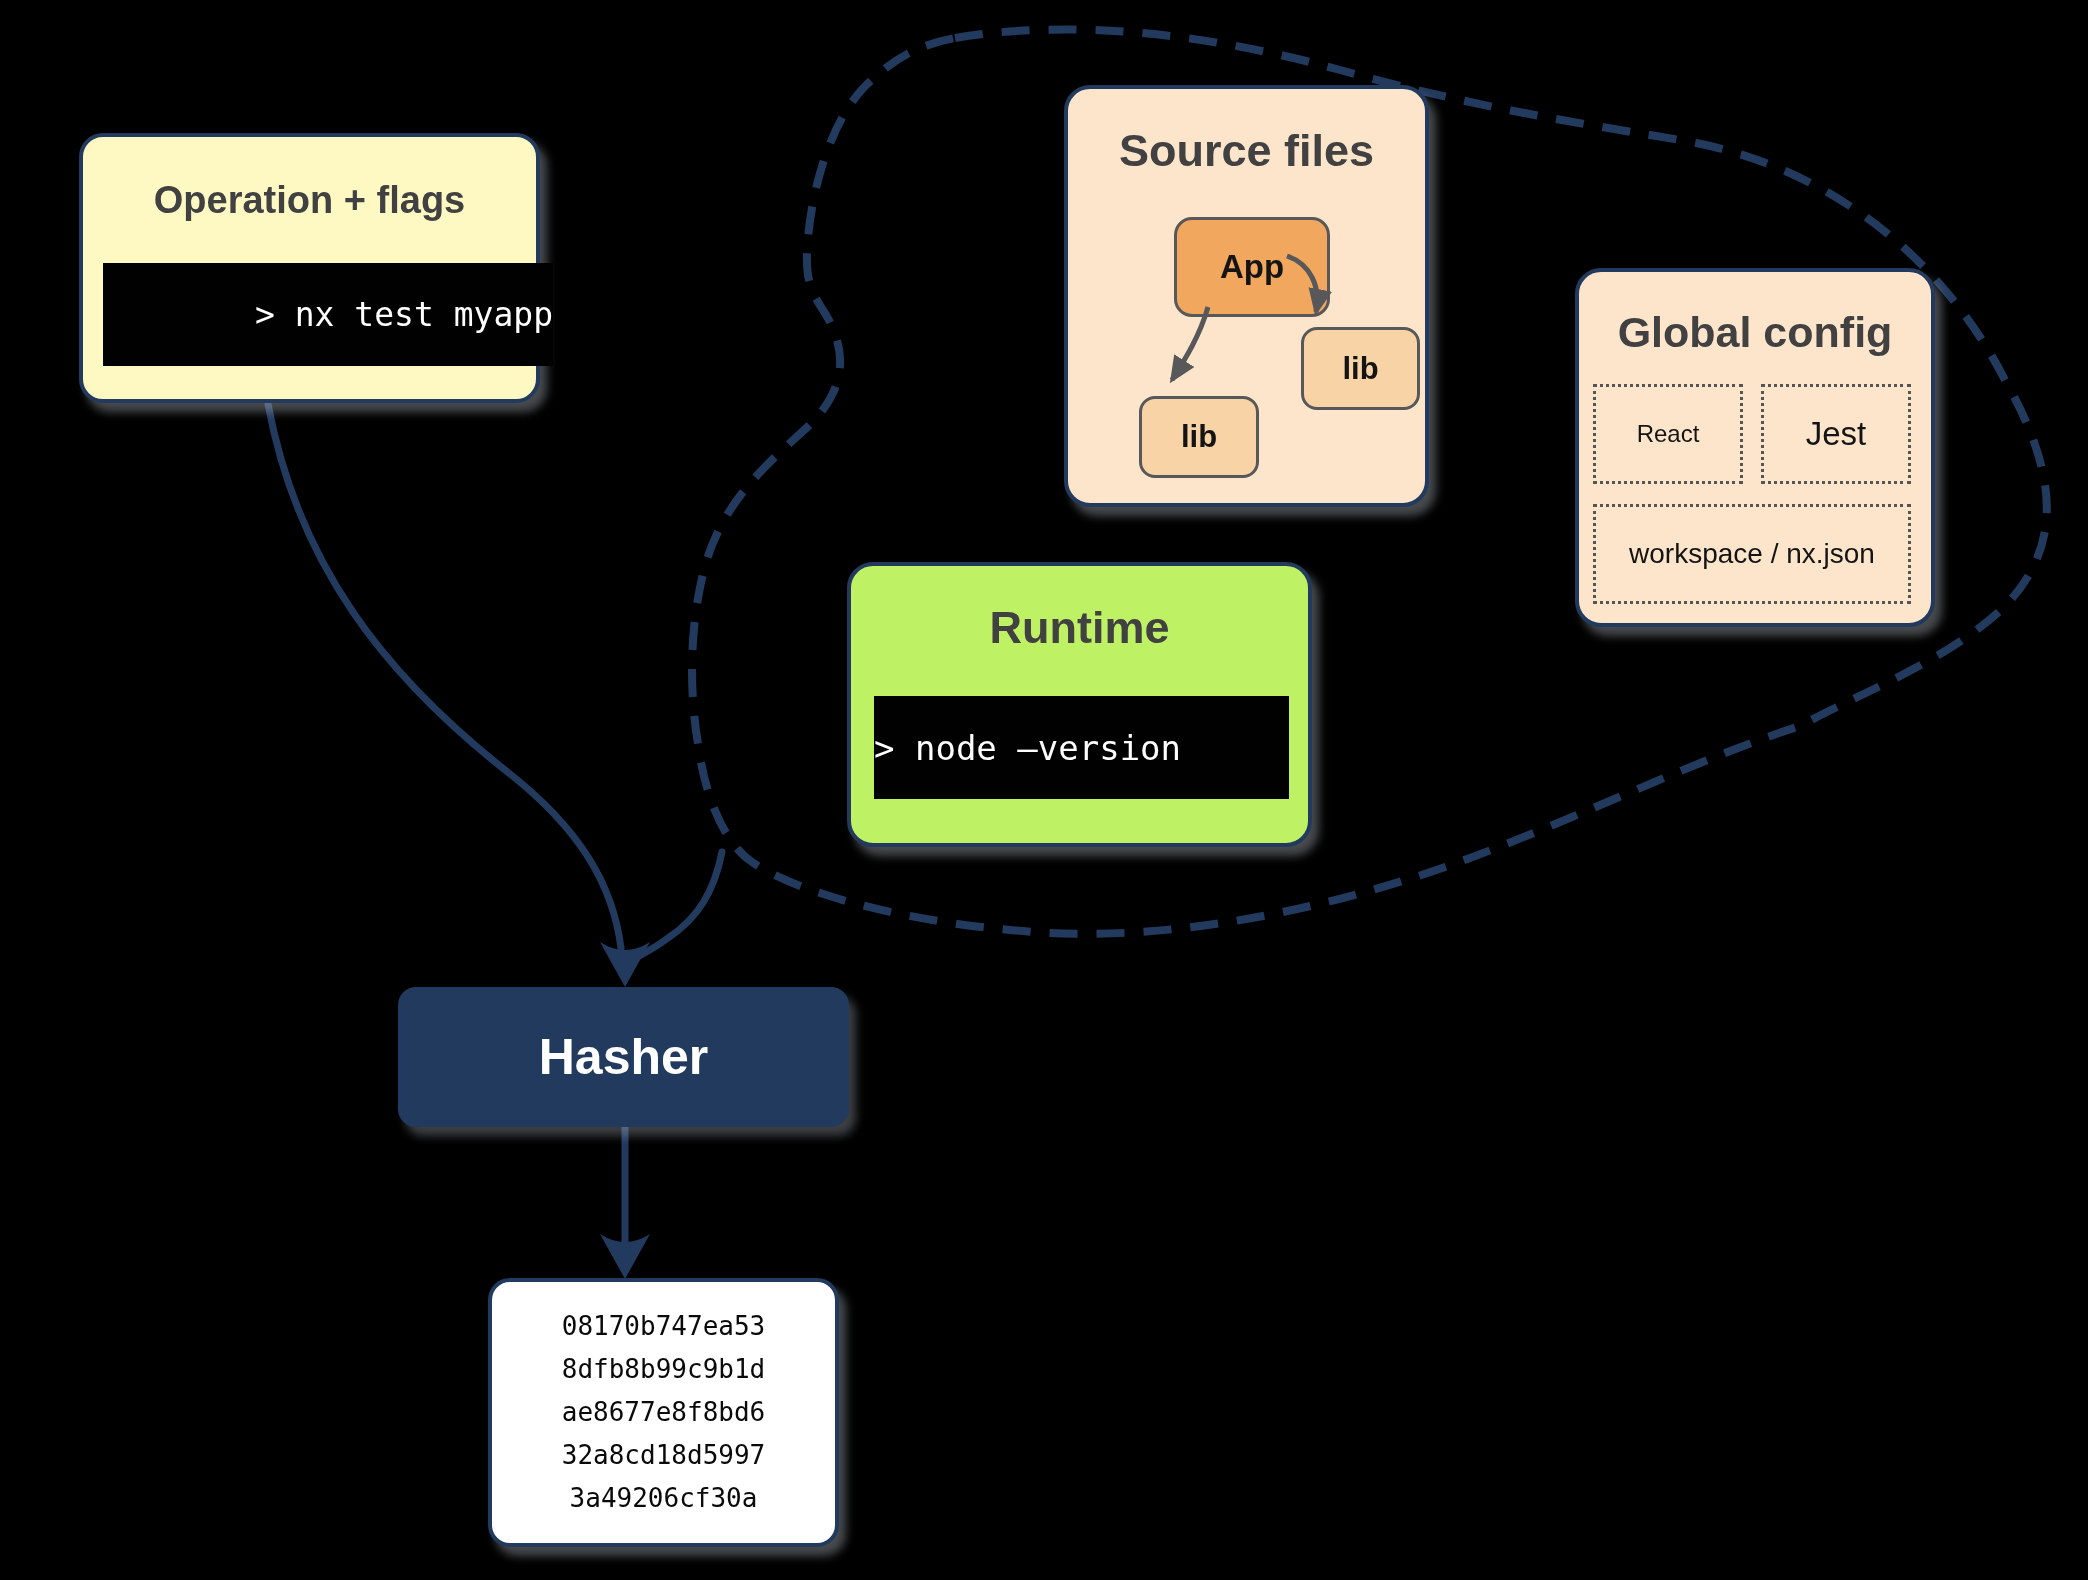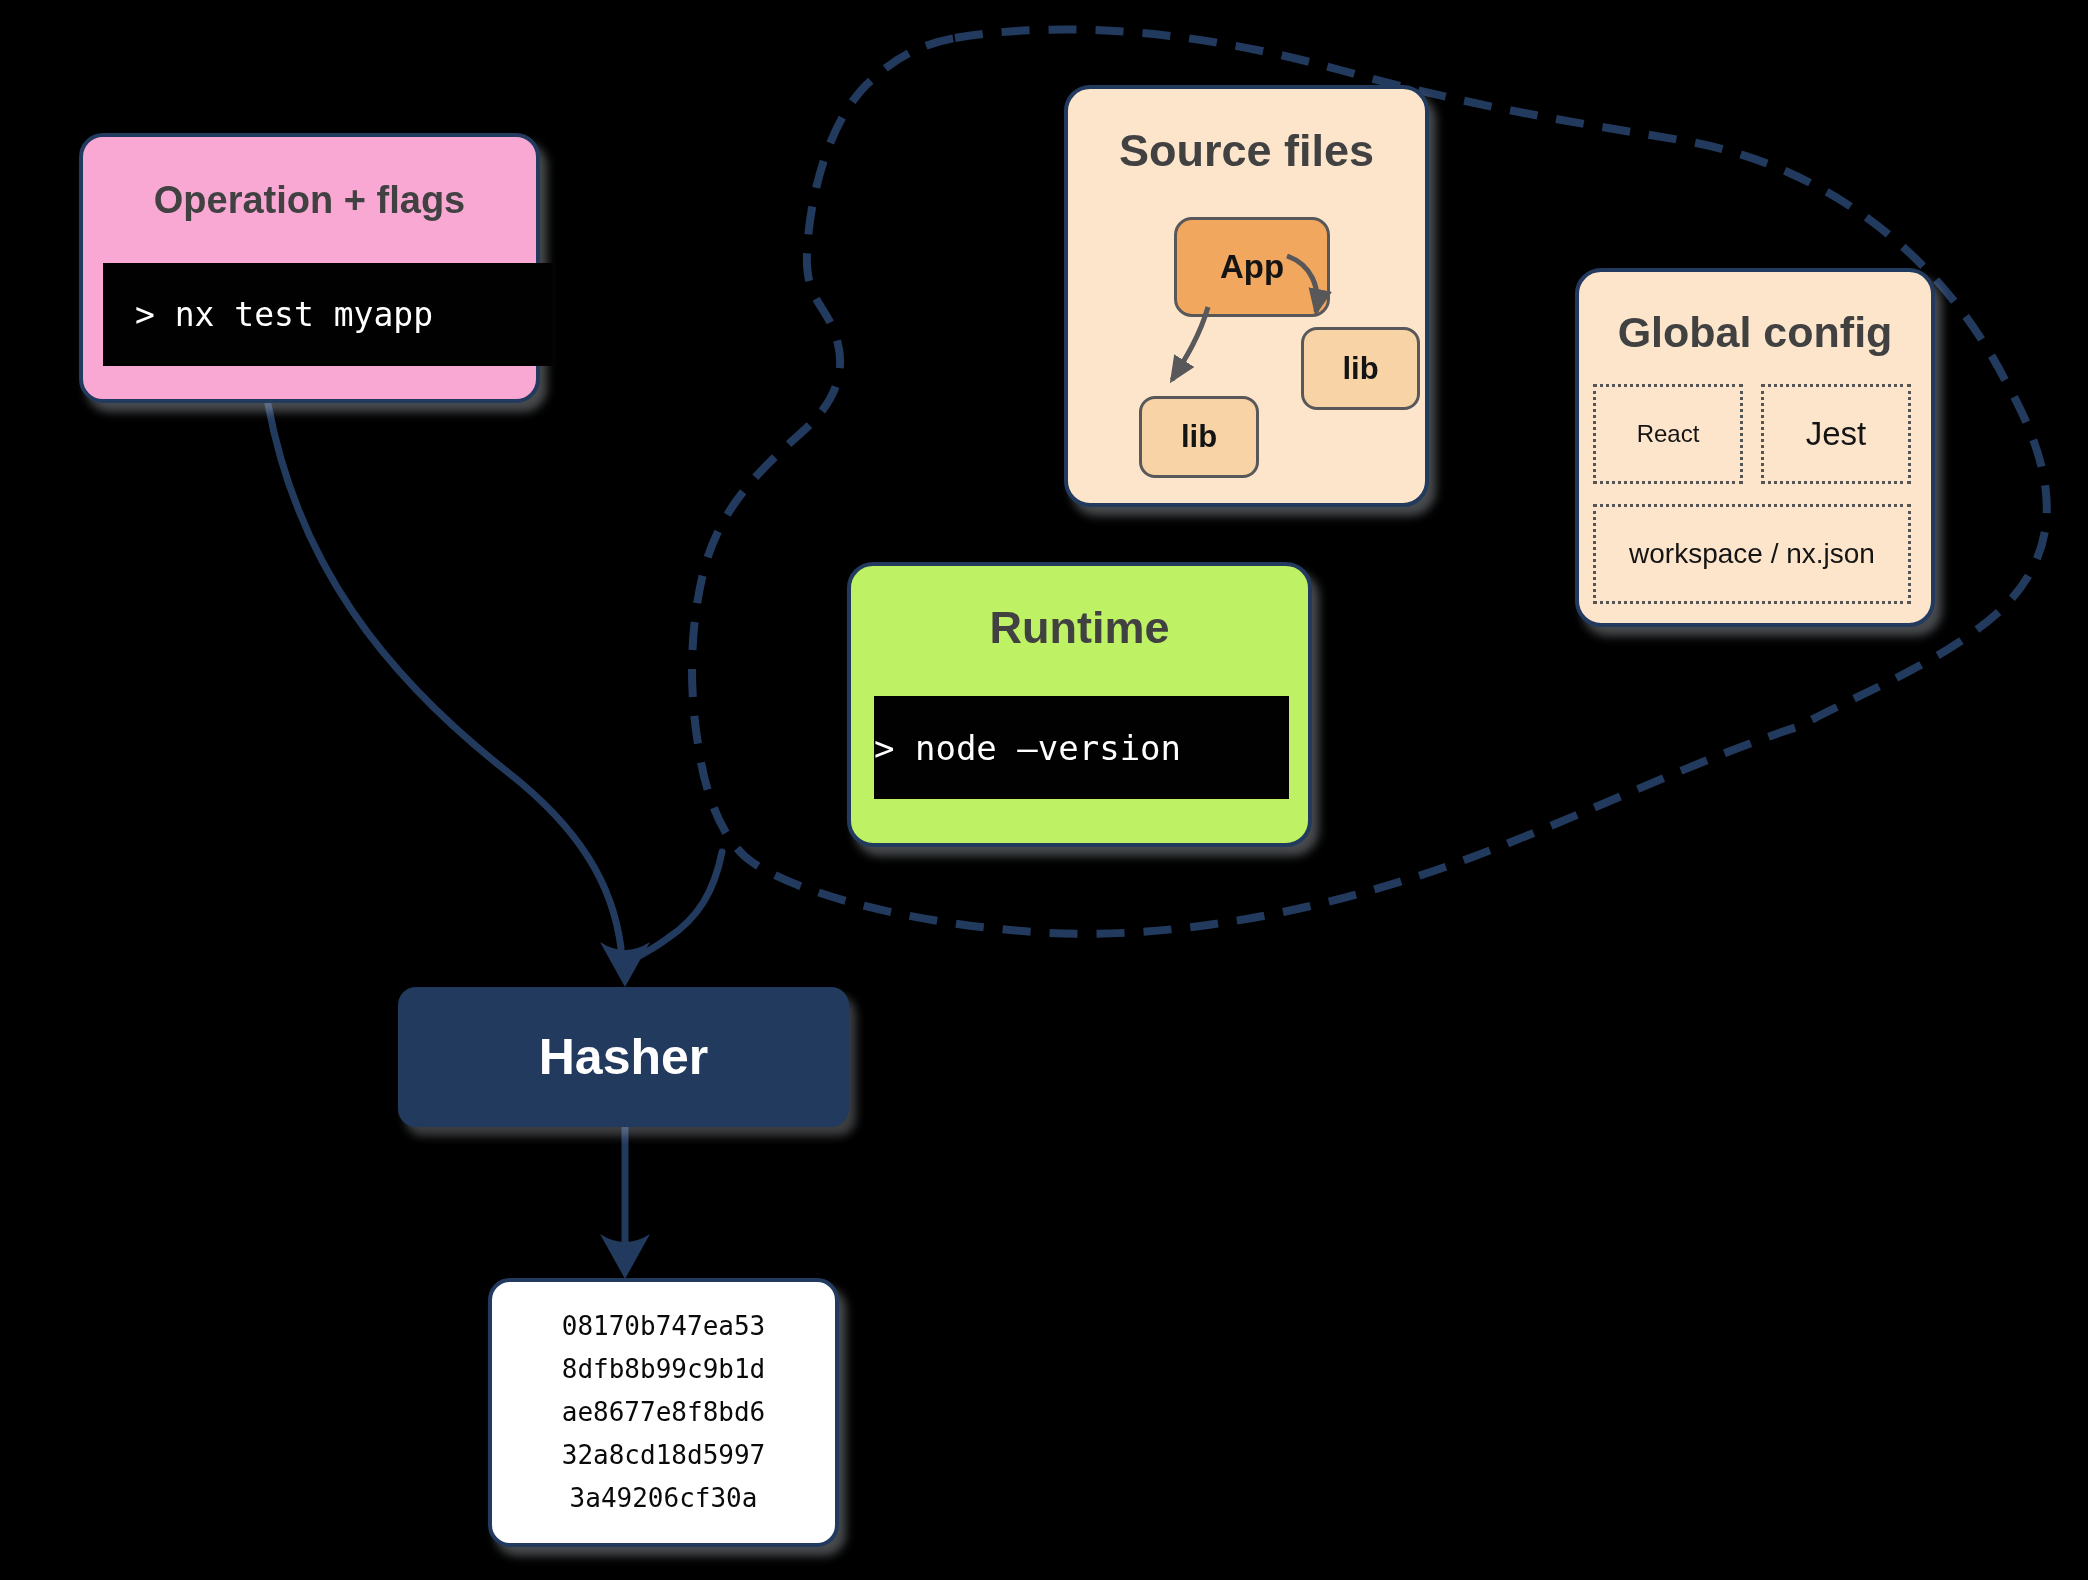--- a/index.html
+++ b/index.html
@@ -7,28 +7,28 @@
     position:relative;width:2088px;height:1580px;background:#000;overflow:hidden;
     font-family:"Liberation Sans",sans-serif;
   }
   svg.layer{position:absolute;left:0;top:0;width:2088px;height:1580px;}
   .underlay{z-index:1;}
   .overlay{z-index:3;pointer-events:none;}
   .box{position:absolute;z-index:2;box-sizing:border-box;}
   .card{border:4px solid #233a5f;box-shadow:7px 9px 10px rgba(190,196,206,.38);margin-left:37px;}
   .title{position:absolute;left:0;right:0;text-align:center;color:#414141;font-weight:bold;}
 
-  .op-box{left:42px;top:133px;width:461px;height:270px;background:#f9a8d4;border-radius:24px;padding-left:44px;}
+  .op-box{left:42px;top:133px;width:461px;height:270px;background:#fef9c3;border-radius:24px;padding-left:44px;}
   .op-box .title{top:42px;font-size:38px;}
   .terminal{
     position:absolute;background:#010101;color:#fff;
     font-family:"DejaVu Sans Mono","Liberation Mono",monospace;
     display:flex;align-items:center;white-space:pre;
   }
-  .op-box .terminal{left:20px;top:126px;width:418px;height:103px;font-size:33px;padding-left:32px;}
+  .op-box .terminal{left:20px;top:126px;width:418px;height:103px;font-size:33px;padding-left:32px;justify-content:flex-end;}
 
   .source-box{left:1027px;top:85px;width:365px;height:422px;background:#fce5cb;border-radius:26px;}
   .source-box .title{top:36px;font-size:45px;}
   .node{
     position:absolute;border:3px solid #58585a;display:flex;align-items:center;justify-content:center;
     font-weight:bold;color:#141414;
   }
   .node-app{left:106px;top:128px;width:150px;height:94px;background:#f2a75f;border-radius:18px;font-size:33px;}
   .node-lib-right{left:233px;top:238px;width:113px;height:77px;background:#f8d3a6;border-radius:16px;font-size:31px;}
   .node-lib-left{left:71px;top:307px;width:114px;height:76px;background:#f8d3a6;border-radius:16px;font-size:31px;}

